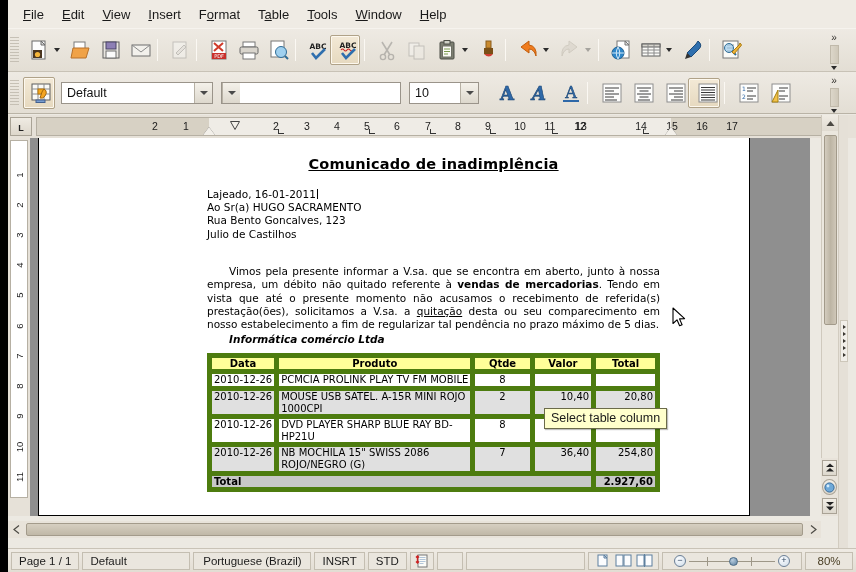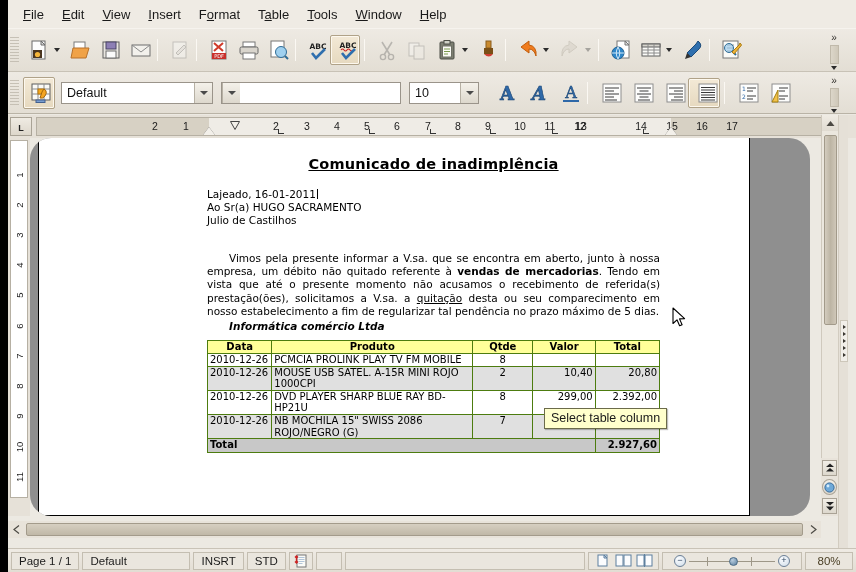--- a/index.html
+++ b/index.html
@@ -208,21 +208,20 @@
     font-size: 9.5px; color: #222;
     transform: translate(-50%,-50%) rotate(-90deg);
   }
 
   
   #docarea {
     position: absolute; left: 30px; top: 138px;
     right: 46px; bottom: 56px;
     background: #8f8f8f;
     overflow: hidden;
-    border-radius: 21px;
   }
   #page {
     position: absolute; left: 8px; top: 0;
     width: 712px; bottom: 0;
     background: #fff;
     border-left: 1px solid #000;
     border-right: 1px solid #000;
     border-bottom: 1px solid #000;
   }
   #content {
@@ -262,21 +261,21 @@
 
   
   table.doctbl {
     border-collapse: collapse;
     width: 453px;
     margin-top: 7px;
     font-size: 10px;
     font-family: "DejaVu Sans", sans-serif;
   }
   table.doctbl td, table.doctbl th {
-    border: 1px solid #4d7c0f;
+    border: 5px solid #4d7c0f;
     padding: 0 2px;
     vertical-align: top;
     line-height: 11.6px;
     height: 13px;
   }
   table.doctbl th {
     background: #ffff99;
     text-align: center;
     font-weight: bold;
   }
@@ -829,20 +828,21 @@
   </div>
 
   <div id="docarea">
     <div id="page">
       <div id="content">
 
         <div id="doc-title">Comunicado de inadimplência</div>
 
         <div class="addr-line"><span>Lajeado, 16-01-2011</span><i class="caret-bar"></i></div>
         <div class="addr-line">Ao Sr(a) HUGO SACRAMENTO</div>
+        <div class="addr-line">Rua Bento Goncalves, 123</div>
         <div class="addr-line">Julio de Castilhos</div>
 
         <div class="gap"></div>
         <div class="gap"></div>
 
         <p class="body-p"><span>Vimos pela presente informar a V.sa. que se encontra em aberto, junto à nossa empresa, um débito não quitado referente à </span><b>vendas de mercadorias</b><span>. Tendo em vista que até o presente momento não acusamos o recebimento de referida(s) prestação(ões), solicitamos a V.sa. a </span><u>quitação</u><span> desta ou seu comparecimento em nosso estabelecimento a fim de regularizar tal pendência no prazo máximo de 5 dias.</span></p>
 
         <div class="sig2">Informática comércio Ltda</div>
 
         <table class="doctbl">
@@ -962,20 +962,21 @@
     <div class="hs-arrow">
       <svg width="7" height="9" viewBox="0 0 7 9">
           <path d="M1 0.5 L6 4.5 L1 8.5" fill="none" stroke="#4c4a44" stroke-width="1.2"></path>
         </svg>
     </div>
   </div>
 
   <div id="statusbar">
     <div class="sb-cell">Page 1 / 1</div>
     <div class="sb-cell" style="min-width:108px;justify-content:flex-start;">Default</div>
+    <div class="sb-cell" style="min-width:118px;">Portuguese (Brazil)</div>
     <div class="sb-cell">INSRT</div>
     <div class="sb-cell">STD</div>
     <div class="sb-cell" style="width:24px;padding:0;">
       <svg width="14" height="14" viewBox="0 0 14 14">
         <rect x="3" y="1" width="9" height="12" fill="#fbfbf7" stroke="#777"></rect>
         <path d="M4.5 3.5 h6 M4.5 5.5 h6 M4.5 7.5 h6 M4.5 9.5 h4" stroke="#9fb7d0" stroke-width=".8"></path>
         <path d="M2.5 2 v7 M1 3.5 L2.5 2 L4 3.5 M1 7.5 L2.5 9 L4 7.5" stroke="#cc2222" stroke-width="1.4" fill="none"></path>
       </svg>
     </div>
     <div class="sb-cell blank"></div>

